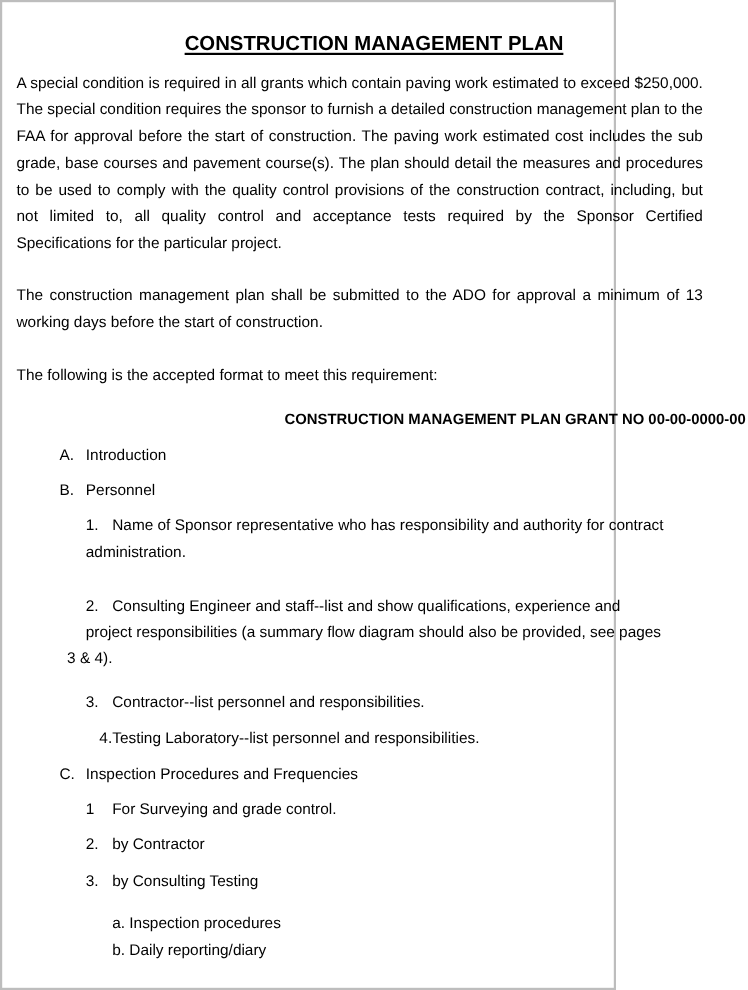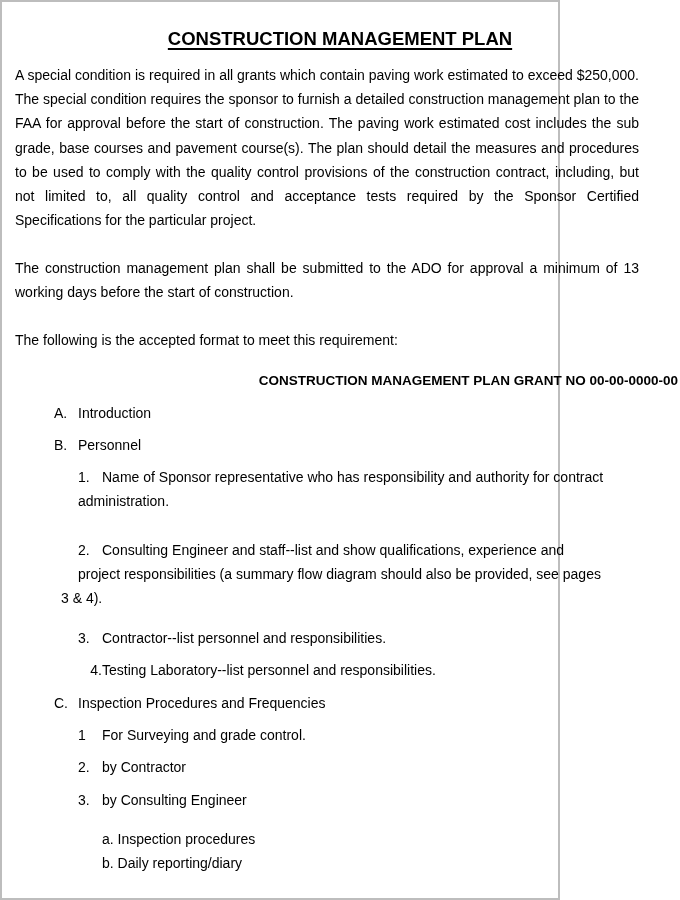--- a/index.html
+++ b/index.html
@@ -122,19 +122,19 @@
 
   <div class="row" style="top:721px; left:76px;">
     <span class="marker" style="width:24px;">1</span><span class="item-text">For Surveying and grade control.</span>
   </div>
 
   <div class="row" style="top:753px; left:76px;">
     <span class="marker" style="width:24px;">2.</span><span class="item-text">by Contractor</span>
   </div>
 
   <div class="row" style="top:786px; left:76px;">
-    <span class="marker" style="width:24px;">3.</span><span class="item-text">by Consulting Engineer</span>
+    <span class="marker" style="width:24px;">3.</span><span class="item-text">by Consulting Testing</span>
   </div>
 
   <div class="wrap-line" style="top:825px; left:100px;">a. Inspection procedures</div>
   <div class="wrap-line" style="top:849px; left:100px;">b. Daily reporting/diary</div>
 
 </div>
 
 </body></html>

